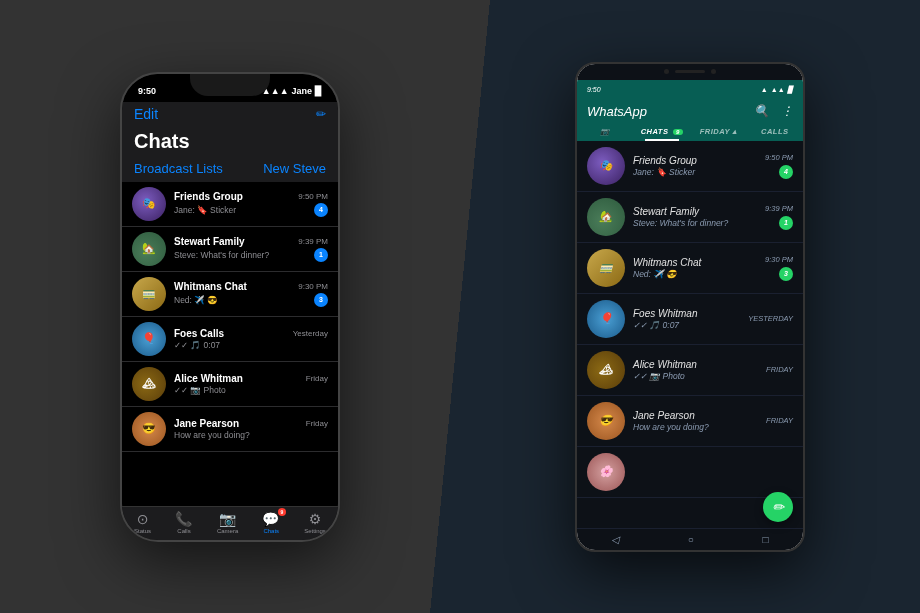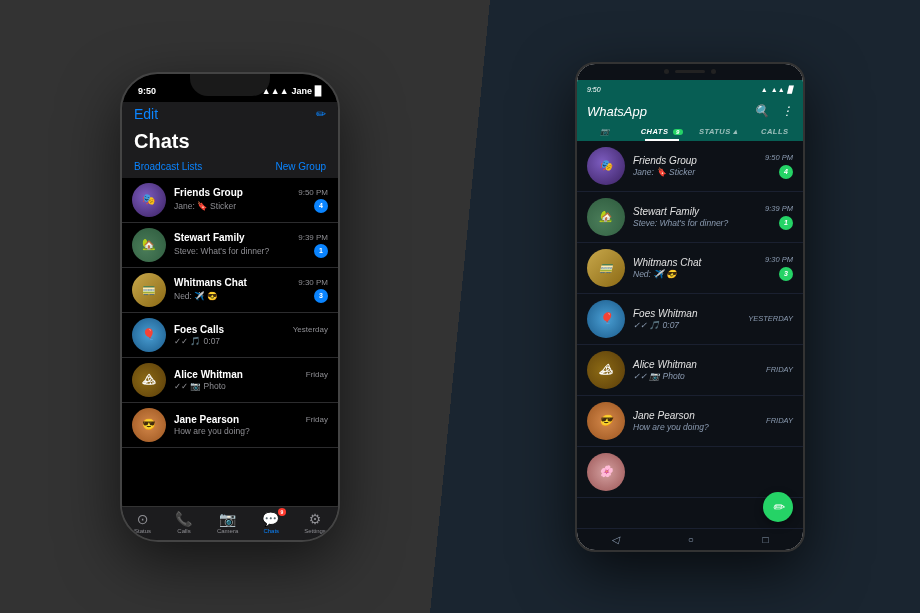--- a/index.html
+++ b/index.html
@@ -127,21 +127,21 @@
 
     .ios-links {
       background: #1c1c1e;
       padding: 2px 12px 6px;
       display: flex;
       justify-content: space-between;
     }
 
     .ios-link {
       color: #0a84ff;
-      font-size: 10px;
+      font-size: 13px;
     }
 
     
     .ios-chat-list {
       background: #000;
       flex: 1;
       overflow: hidden;
     }
 
     .ios-chat-item {
@@ -554,21 +554,21 @@
         <span class="ios-edit-btn">Edit</span>
         <span class="ios-compose-icon">✏</span>
       </div>
 
       <div class="ios-title">
         <h1>Chats</h1>
       </div>
 
       <div class="ios-links">
         <span class="ios-link">Broadcast Lists</span>
-        <span class="ios-link">New Group</span>
+        <span class="ios-link">New Steve</span>
       </div>
 
       <div class="ios-chat-list">
 
         <div class="ios-chat-item">
           <div class="avatar av-friends">
               <div class="av-text">🎭</div>
             </div>
           <div class="chat-info">
             <div class="chat-name-row">
@@ -717,21 +717,21 @@
 
       <div class="android-tabs">
         <div class="android-tab">
           <span>📷</span>
         </div>
         <div class="android-tab active">
           <span>CHATS</span>
           <span class="android-tab-badge">9</span>
         </div>
         <div class="android-tab">
-          <span>STATUS ▴</span>
+          <span>FRIDAY ▴</span>
         </div>
         <div class="android-tab">
           <span>CALLS</span>
         </div>
       </div>
 
       <div class="android-chat-list">
 
         <div class="android-chat-item">
           <div class="android-avatar av-friends">

